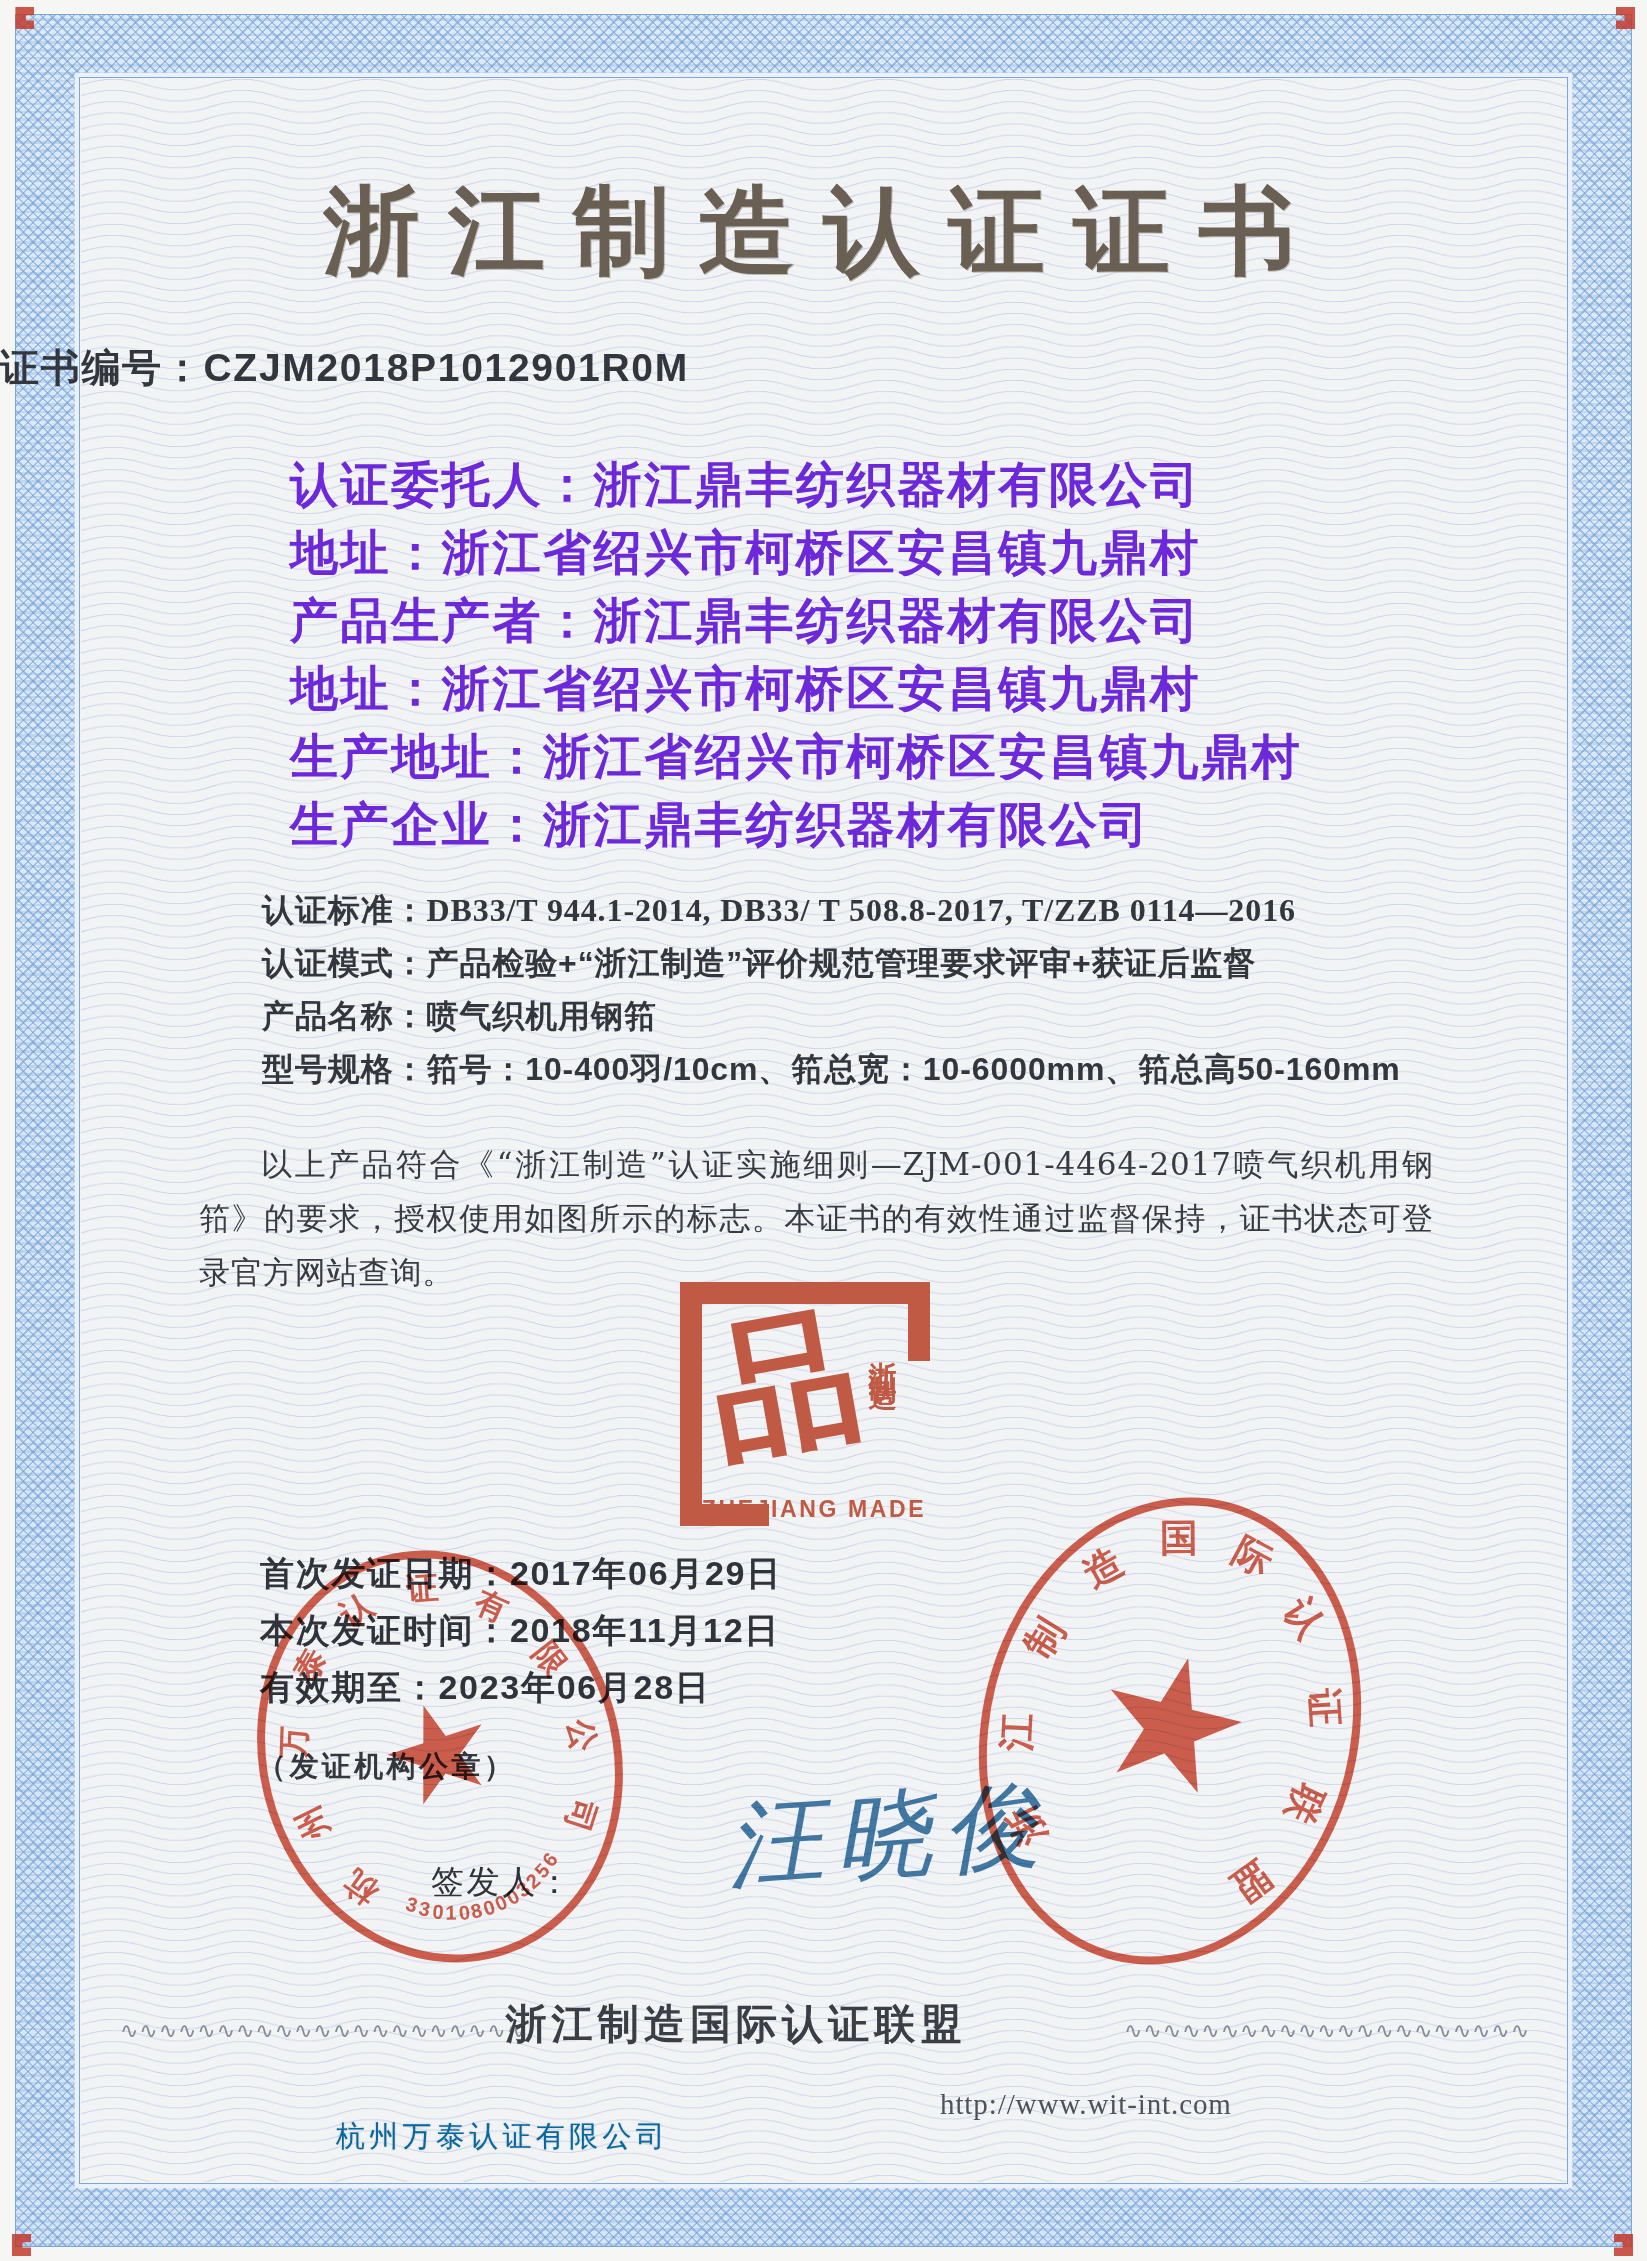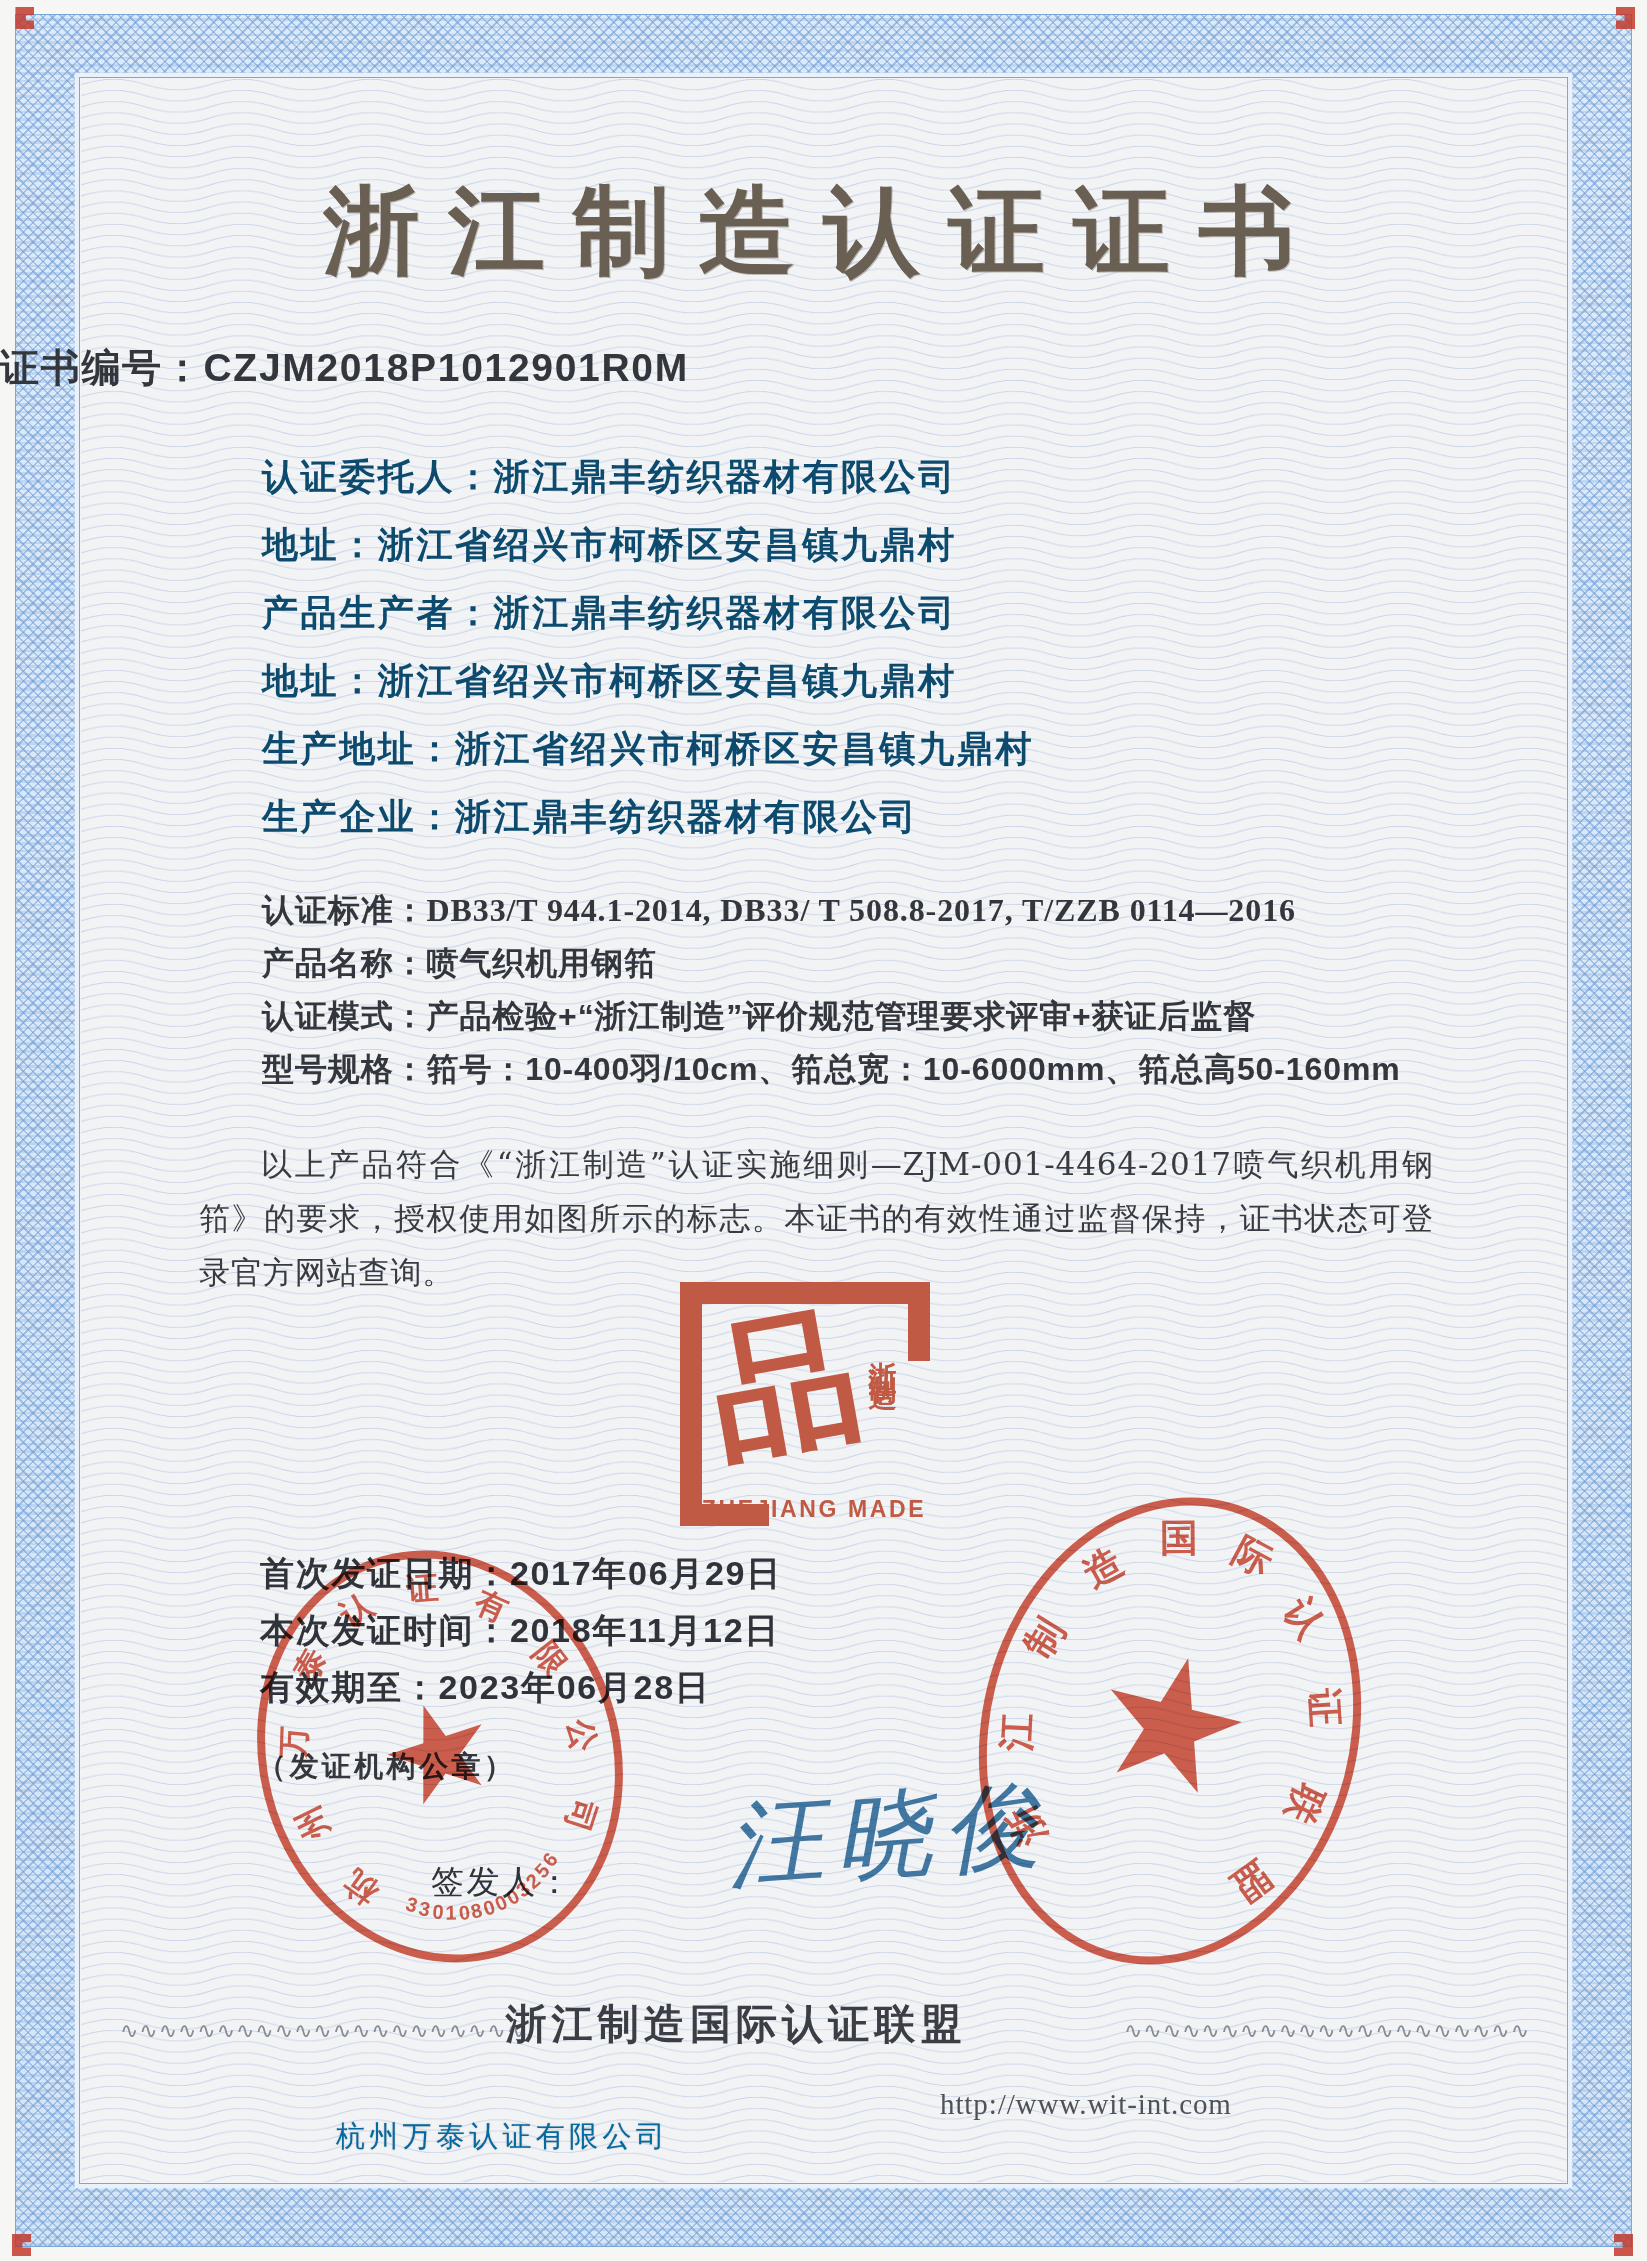--- a/index.html
+++ b/index.html
@@ -37,21 +37,21 @@
     position:absolute;left:0;top:168px;width:1647px;text-align:center;z-index:2;
     font-family:"DejaVu Serif",serif;font-weight:bold;font-size:96px;
     letter-spacing:29px;color:#6a5f53;text-shadow:0.9px 0.9px 0 rgba(90,80,65,.35);
     white-space:nowrap;
   }
   .certno{
     position:absolute;left:0;top:341px;width:1647px;text-align:left;z-index:2;
     font-size:39px;font-weight:bold;letter-spacing:1.7px;color:#33363c;white-space:nowrap;
   }
   .fields{position:absolute;left:262px;top:453px;z-index:2;}
-  .fields .row{height:68px;font-size:36px;font-weight:bold;letter-spacing:2.6px;white-space:nowrap;color:#0c4a6e;}
+  .fields .row{height:68px;font-size:48px;font-weight:bold;letter-spacing:2.6px;white-space:nowrap;color:#6d28d9;margin-left:28px;}
   .specs{position:absolute;left:262px;top:889px;z-index:2;}
   .specs .row{height:53px;font-size:32px;font-weight:bold;letter-spacing:0.9px;white-space:nowrap;color:#33363c;}
   .specs .val{font-family:"Liberation Serif",serif;font-weight:600;}
   .statement{
     position:absolute;left:199px;top:1137px;width:1235px;z-index:2;
     font-family:"DejaVu Serif",serif;font-size:31px;line-height:54px;
     text-align:justify;text-indent:2em;color:#383b42;letter-spacing:0.9px;margin:0;
   }
   
   .logo{position:absolute;left:680px;top:1282px;width:250px;height:244px;z-index:2;}
@@ -147,22 +147,22 @@
     <div class="row"><span>认证委托人：</span><span>浙江鼎丰纺织器材有限公司</span></div>
     <div class="row"><span>地址：</span><span>浙江省绍兴市柯桥区安昌镇九鼎村</span></div>
     <div class="row"><span>产品生产者：</span><span>浙江鼎丰纺织器材有限公司</span></div>
     <div class="row"><span>地址：</span><span>浙江省绍兴市柯桥区安昌镇九鼎村</span></div>
     <div class="row"><span>生产地址：</span><span>浙江省绍兴市柯桥区安昌镇九鼎村</span></div>
     <div class="row"><span>生产企业：</span><span>浙江鼎丰纺织器材有限公司</span></div>
   </div>
 
   <div class="specs">
     <div class="row"><span>认证标准：</span><span class="val">DB33/T 944.1-2014, DB33/ T 508.8-2017, T/ZZB 0114—2016</span></div>
+    <div class="row"><span>认证模式：</span><span>产品检验+“浙江制造”评价规范管理要求评审+获证后监督</span></div>
     <div class="row"><span>产品名称：</span><span>喷气织机用钢筘</span></div>
-    <div class="row"><span>认证模式：</span><span>产品检验+“浙江制造”评价规范管理要求评审+获证后监督</span></div>
     <div class="row"><span>型号规格：</span><span>筘号：10-400羽/10cm、筘总宽：10-6000mm、筘总高50-160mm</span></div>
   </div>
 
   <p class="statement">以上产品符合《“浙江制造”认证实施细则—ZJM-001-4464-2017喷气织机用钢筘》的要求，授权使用如图所示的标志。本证书的有效性通过监督保持，证书状态可登录官方网站查询。</p>
 
   <div class="logo">
     <div class="bar bar-top"></div>
     <div class="bar bar-left"></div>
     <div class="bar bar-right"></div>
     <div class="bar bar-foot"></div>

